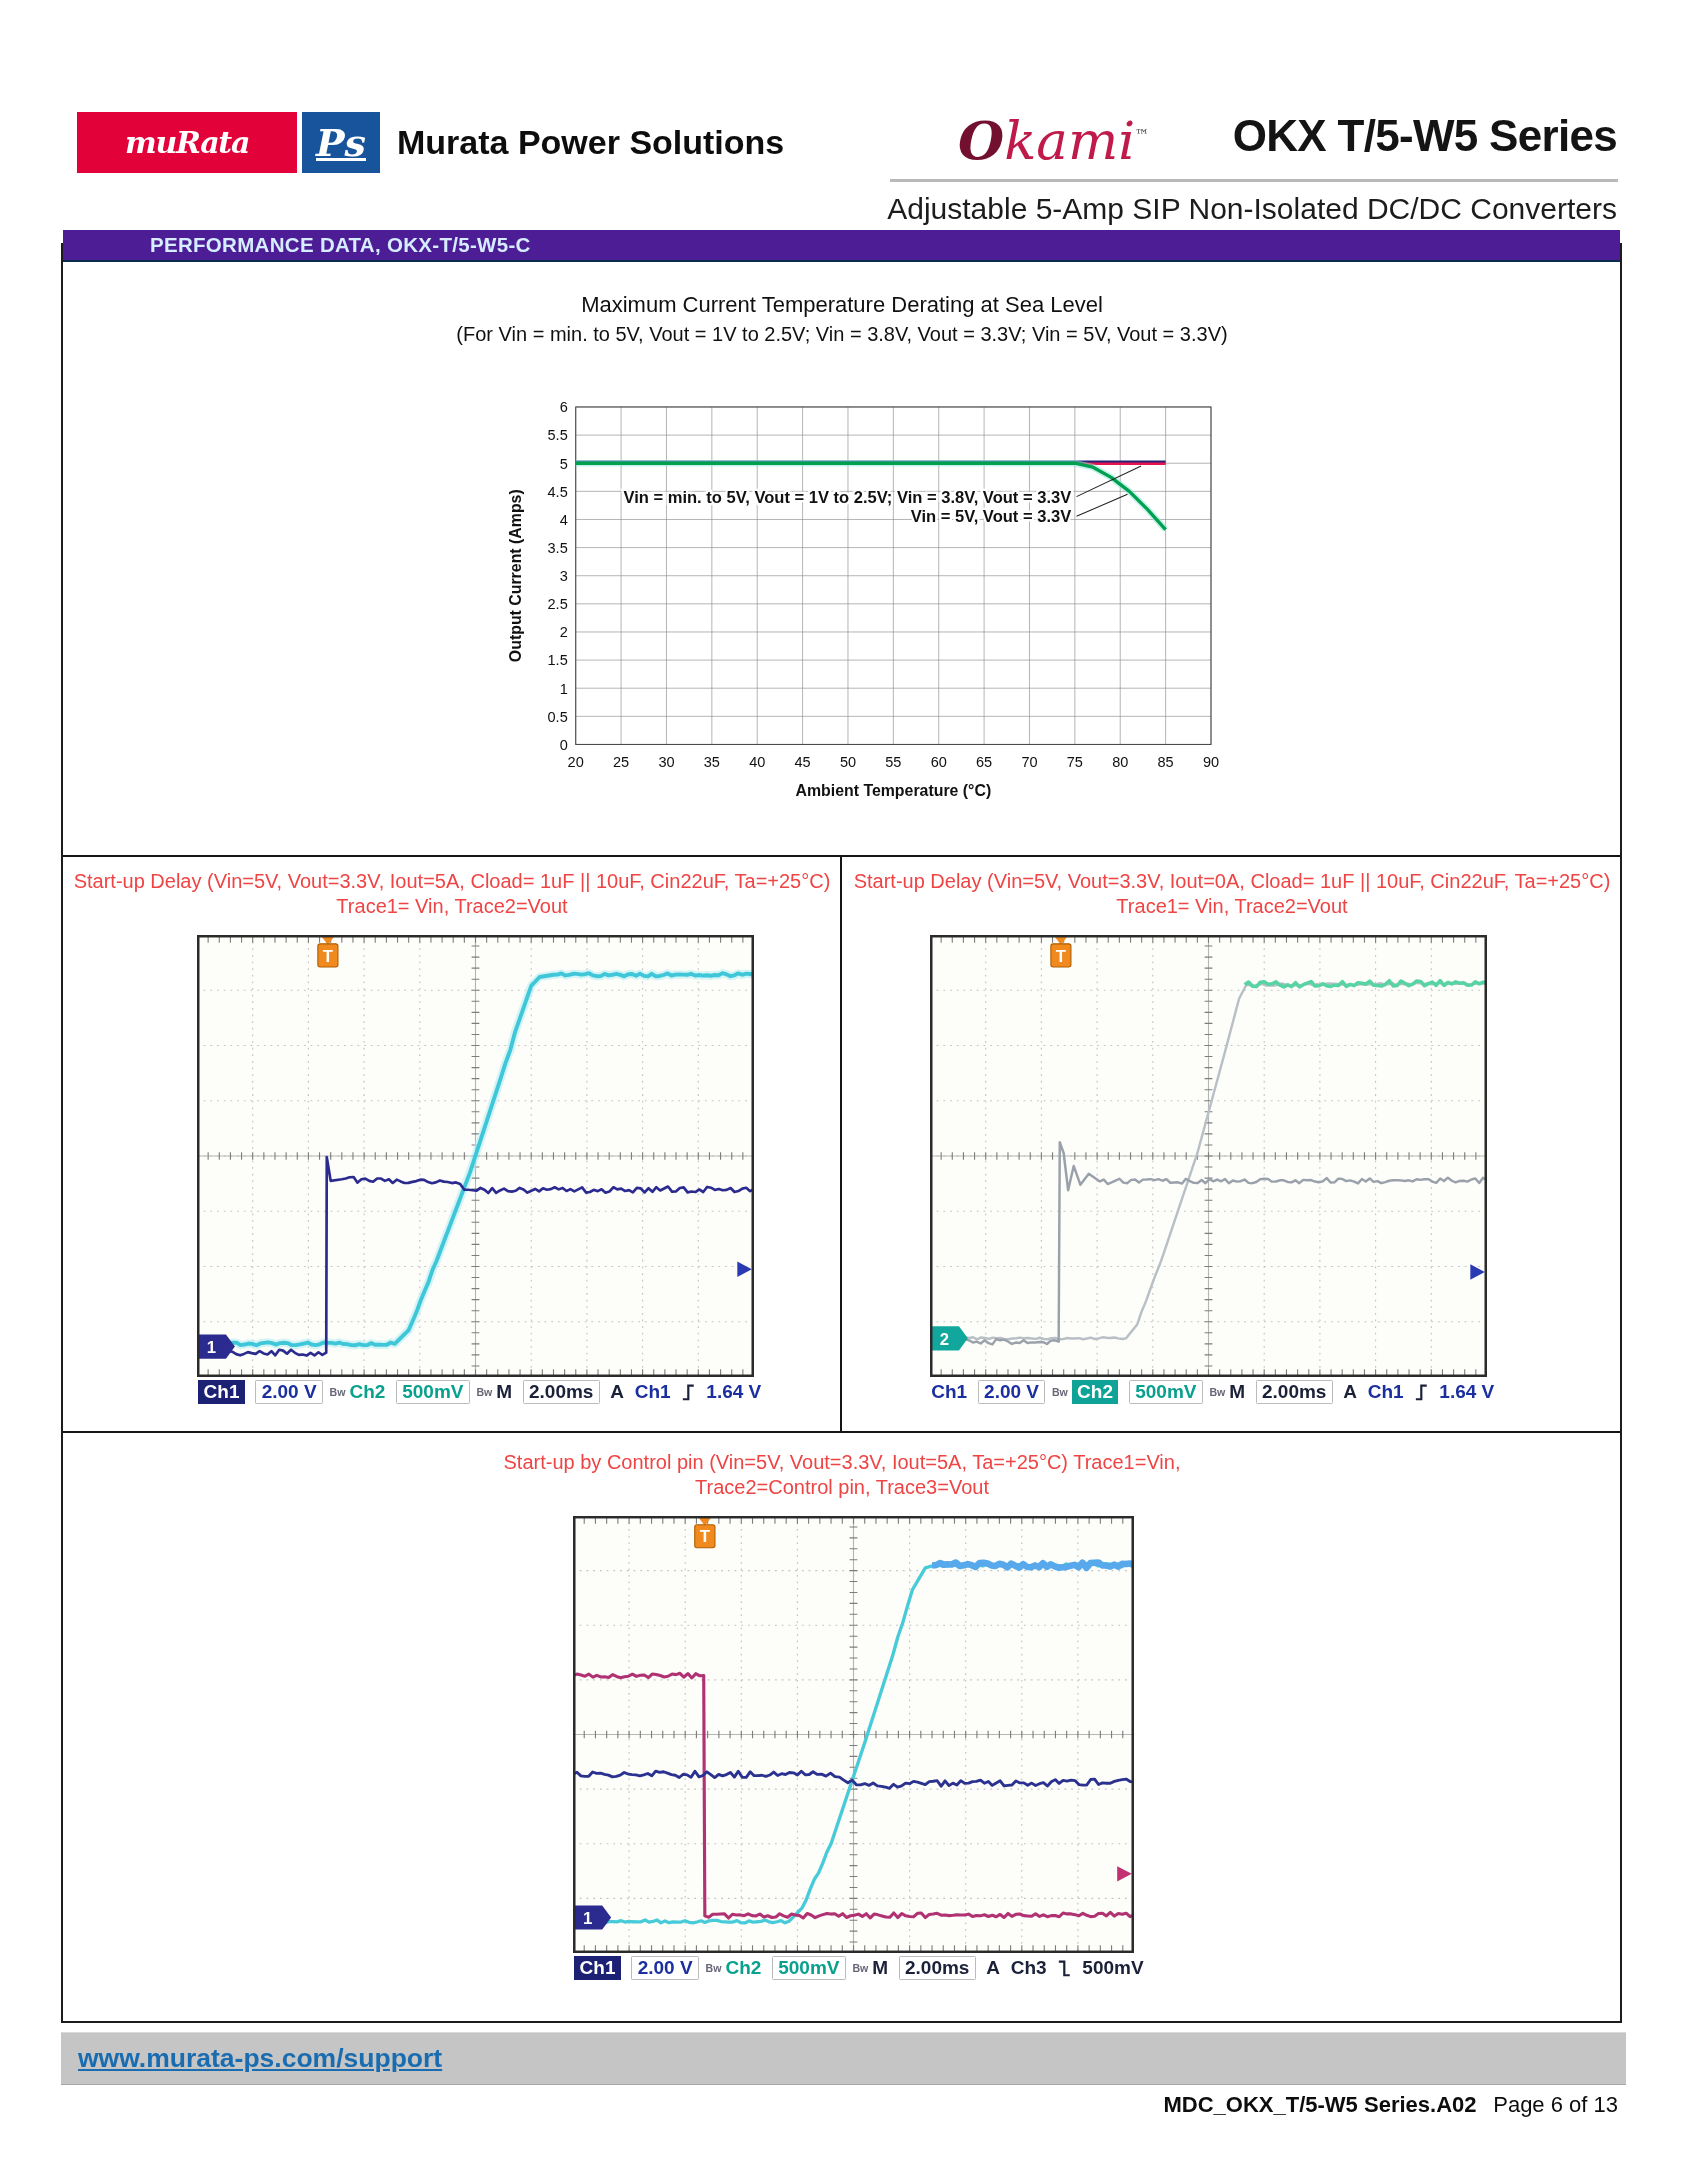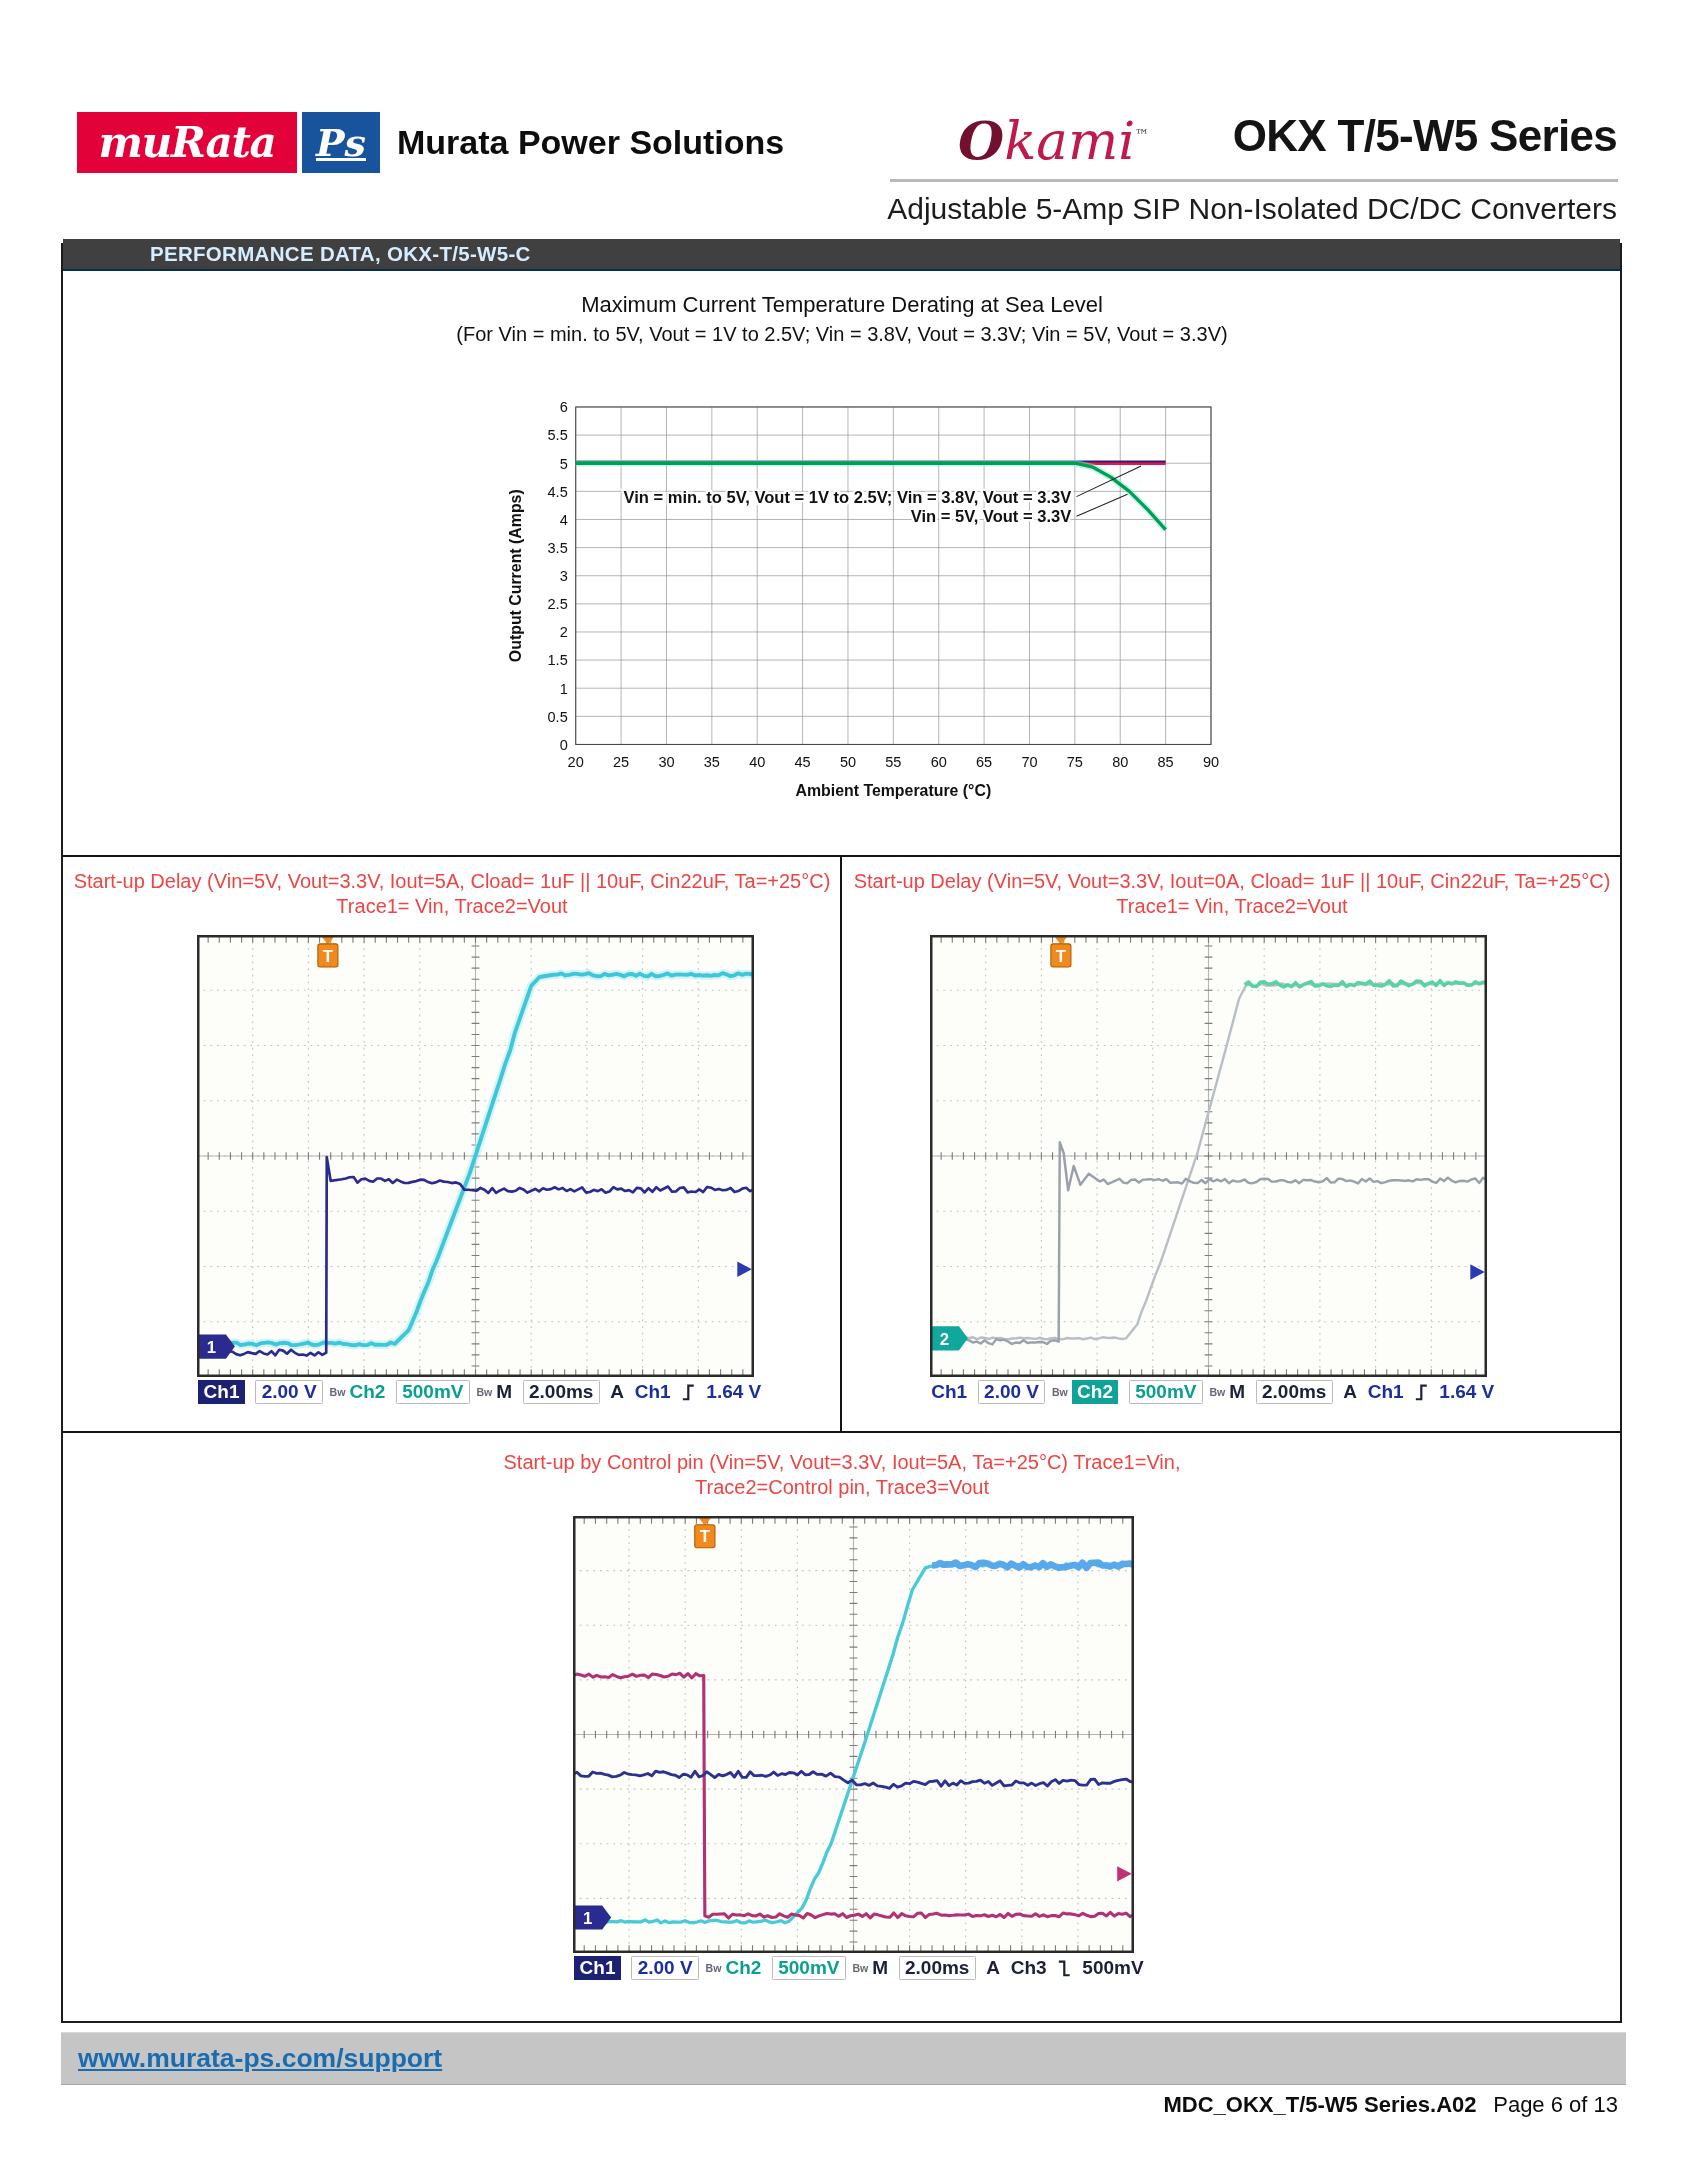--- a/index.html
+++ b/index.html
@@ -3,39 +3,39 @@
 <meta charset="utf-8">
 <style>
   html,body{margin:0;padding:0;background:#ffffff;}
   .page{position:relative;width:1687px;height:2183px;background:#ffffff;
         font-family:"Liberation Sans",sans-serif;color:#111;overflow:hidden;}
 
   
   .logo-red{position:absolute;left:77px;top:112px;width:220px;height:61px;background:#e3013a;
             display:flex;align-items:center;justify-content:center;}
   .logo-red span{font-family:"DejaVu Serif",serif;font-style:italic;font-weight:bold;
-                 font-size:42px;color:#fff;letter-spacing:-1.3px;}
+                 font-size:30px;color:#fff;letter-spacing:-1.3px;}
   .logo-ps{position:absolute;left:302px;top:112px;width:78px;height:61px;background:#17549c;
            display:flex;align-items:center;justify-content:center;}
   .logo-ps span{font-family:"DejaVu Serif",serif;font-style:italic;font-weight:bold;
                 font-size:38px;color:#fff;text-decoration:underline;}
   .company{position:absolute;left:397px;top:123px;font-size:34px;font-weight:bold;color:#0d0d0d;}
   .okami{position:absolute;left:958px;top:109px;font-family:"DejaVu Serif",serif;
          font-style:italic;font-size:53px;color:#c01a4a;}
   .okami .okami-o{color:#731030;font-weight:bold;}
   .okami sup{font-size:14.6px;color:#444;font-style:normal;}
   .series-title{position:absolute;right:70px;top:111px;font-size:44px;font-weight:bold;
                 letter-spacing:-0.7px;color:#141414;}
   .header-rule{position:absolute;left:890px;top:179px;width:728px;height:3.3px;background:#b9b9b9;}
   .header-subtitle{position:absolute;right:70px;top:192px;font-size:30px;color:#1c1c1c;margin-left:12px;}
 
   
   .content-frame{position:absolute;left:61px;top:243px;width:1561px;height:1780px;
                  border:2px solid #1c1c1c;box-sizing:border-box;}
-  .section-bar{position:absolute;left:63px;top:239px;width:1557px;height:30px;background:#404040;
+  .section-bar{position:absolute;left:63px;top:230px;width:1557px;height:30px;background:#4c1d95;
                border-bottom:2px solid #0a2c4e;box-sizing:content-box;}
   .section-bar div{padding-left:87px;line-height:30px;font-size:20.5px;font-weight:bold;
                    color:#d6ecff;letter-spacing:0.3px;}
   .hborder{position:absolute;left:63px;width:1557px;height:2px;background:#141414;}
   .hb1{top:855px;} .hb2{top:1431px;}
   .vdivider{position:absolute;left:840px;top:857px;width:2px;height:574px;background:#141414;}
 
   
   .p1-title{position:absolute;left:842px;top:292px;transform:translateX(-50%);
             font-size:22px;color:#101010;white-space:nowrap;text-align:right;}

